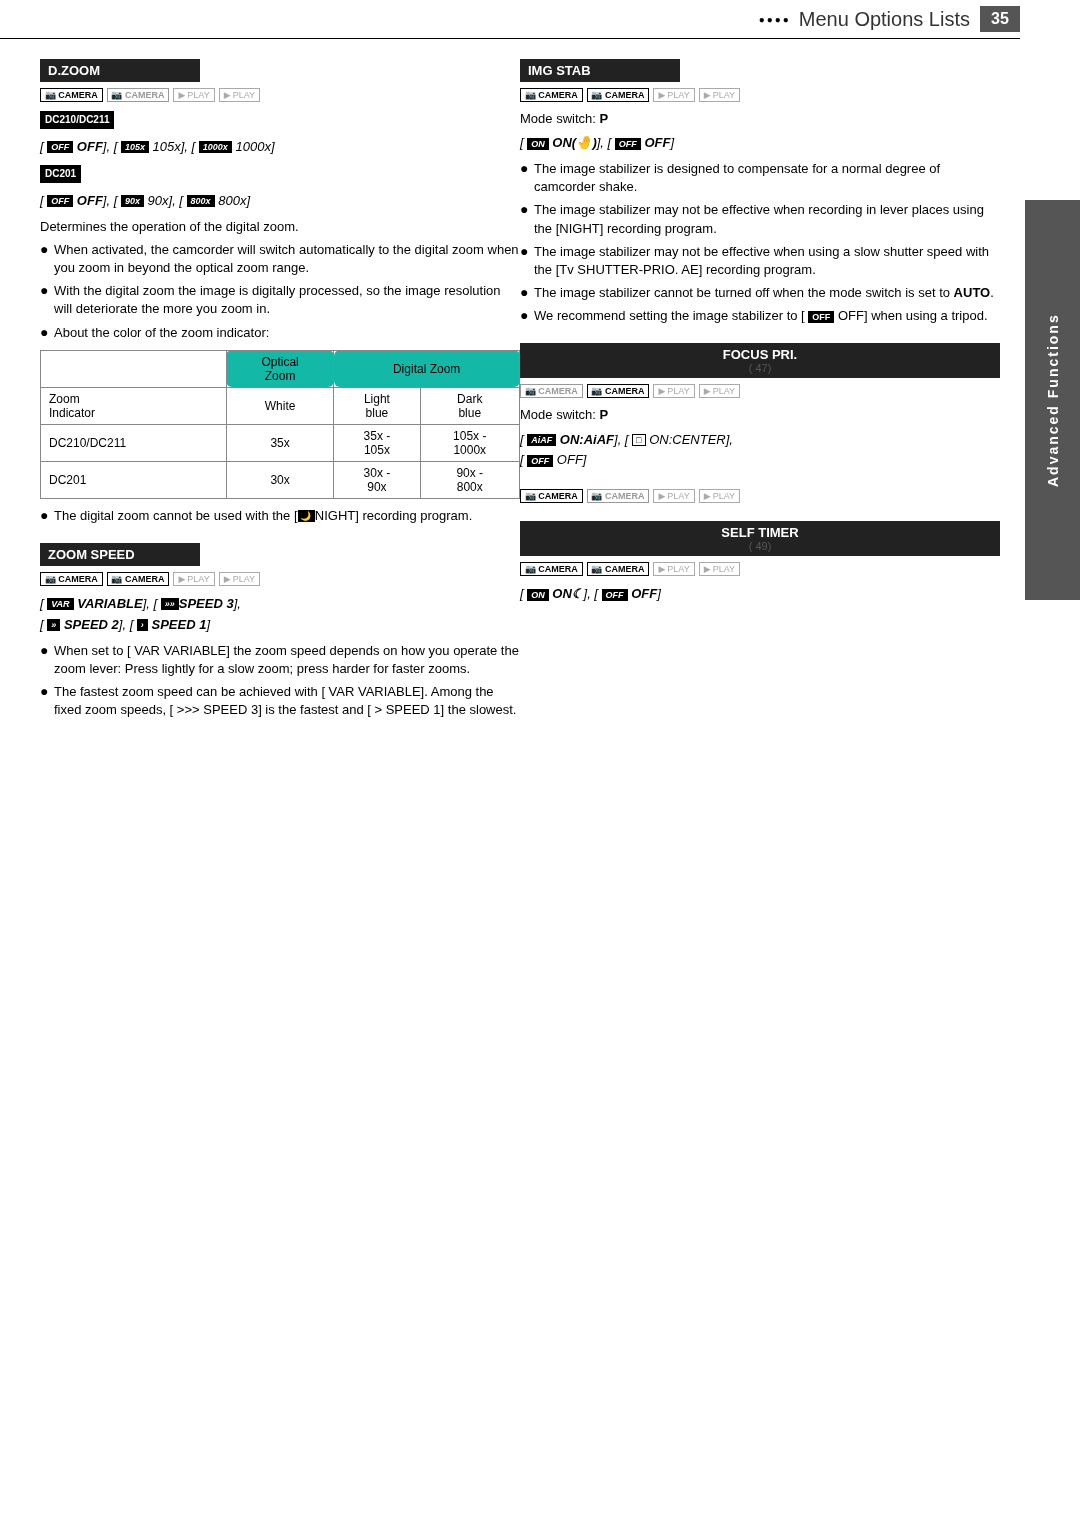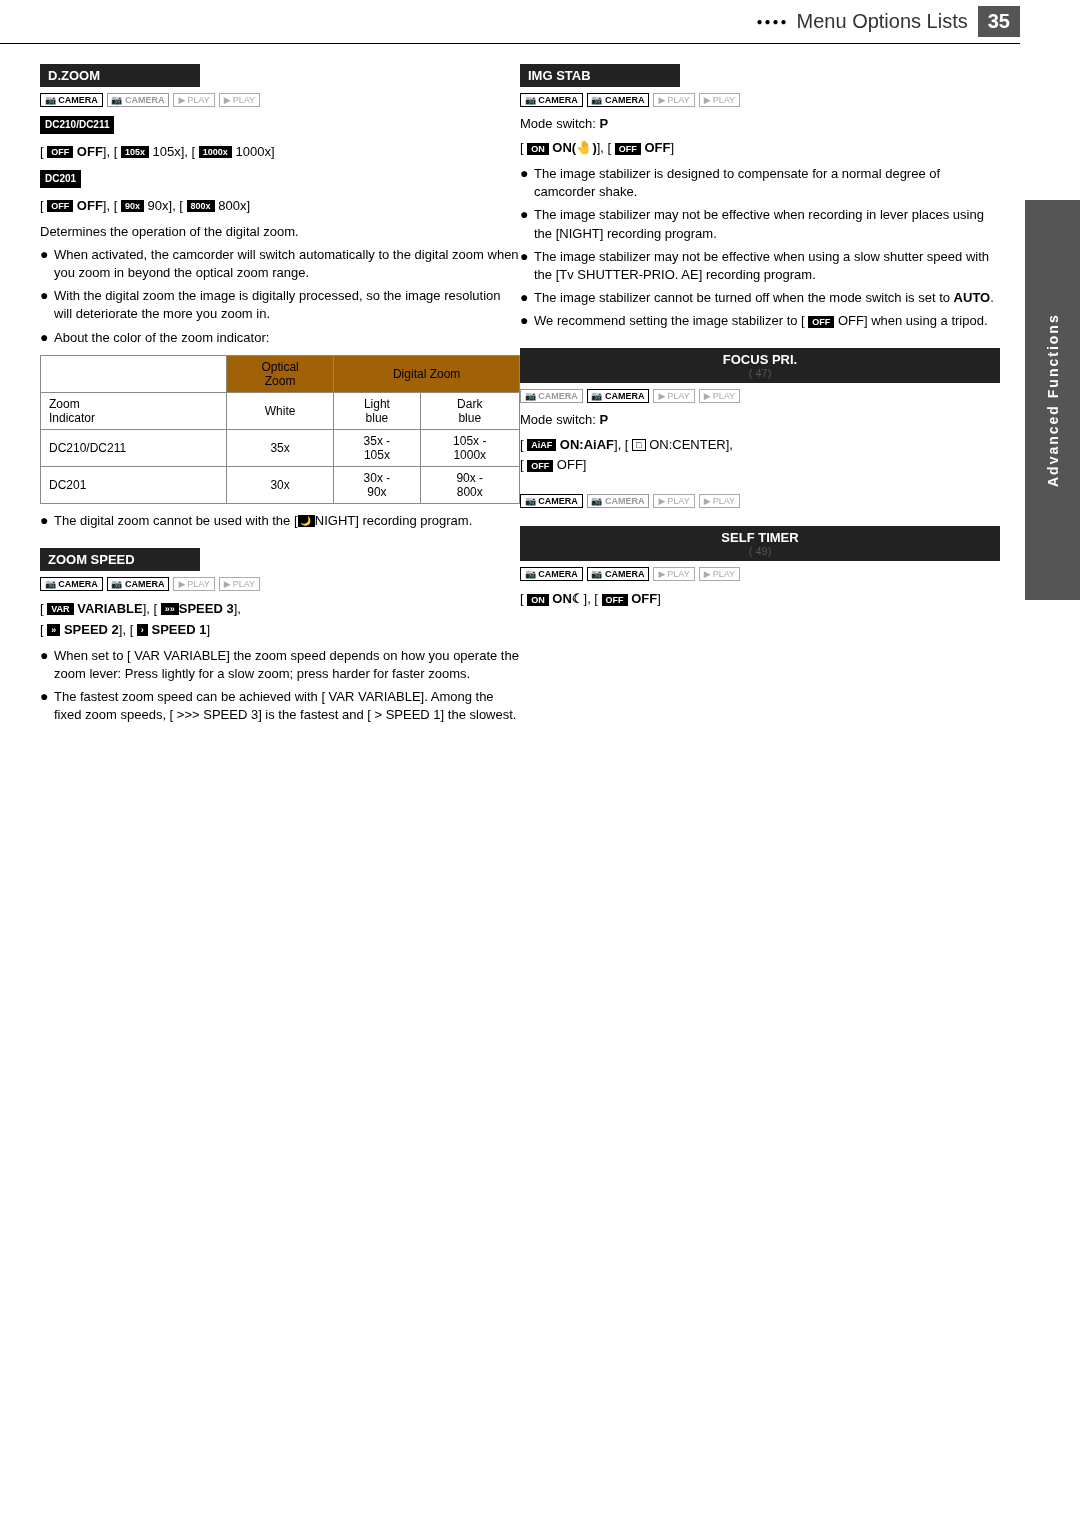--- a/index.html
+++ b/index.html
@@ -27,21 +27,21 @@
       margin-right: 8px;
     }
     .header-title {
       font-size: 20px;
       color: #333;
       margin-right: 10px;
     }
     .page-num-box {
       background: #555;
       color: #fff;
-      font-size: 20px;
+      font-size: 16px;
       font-weight: bold;
       padding: 4px 10px;
       min-width: 40px;
       text-align: center;
     }
 
     
     .main-content {
       display: flex;
       padding: 20px 20px 20px 40px;
@@ -161,21 +161,22 @@
       border: 1px solid #888;
       padding: 4px 8px;
       text-align: center;
       vertical-align: middle;
     }
     .zoom-table td:first-child {
       text-align: left;
     }
     .zoom-table .col-header {
       font-weight: normal;
-      background: #a16207;
+      background: #14b8a6;
+      border-radius: 6px;
     }
 
     
     .section-block {
       margin-bottom: 18px;
     }
 
     
     .right-sidebar {
       position: absolute;
@@ -219,20 +220,21 @@
       font-size: 9px;
       font-weight: bold;
       padding: 0px 3px;
       display: inline;
       vertical-align: middle;
     }
     .formula-line {
       margin: 4px 0 6px 0;
       font-size: 13px;
       line-height: 1.6;
+      font-style: italic;
     }
 
     .camera-icon-block {
       display: inline-flex;
       align-items: center;
       border: 1.5px solid #000;
       padding: 1px 4px;
       font-size: 9px;
       font-weight: bold;
       gap: 2px;

